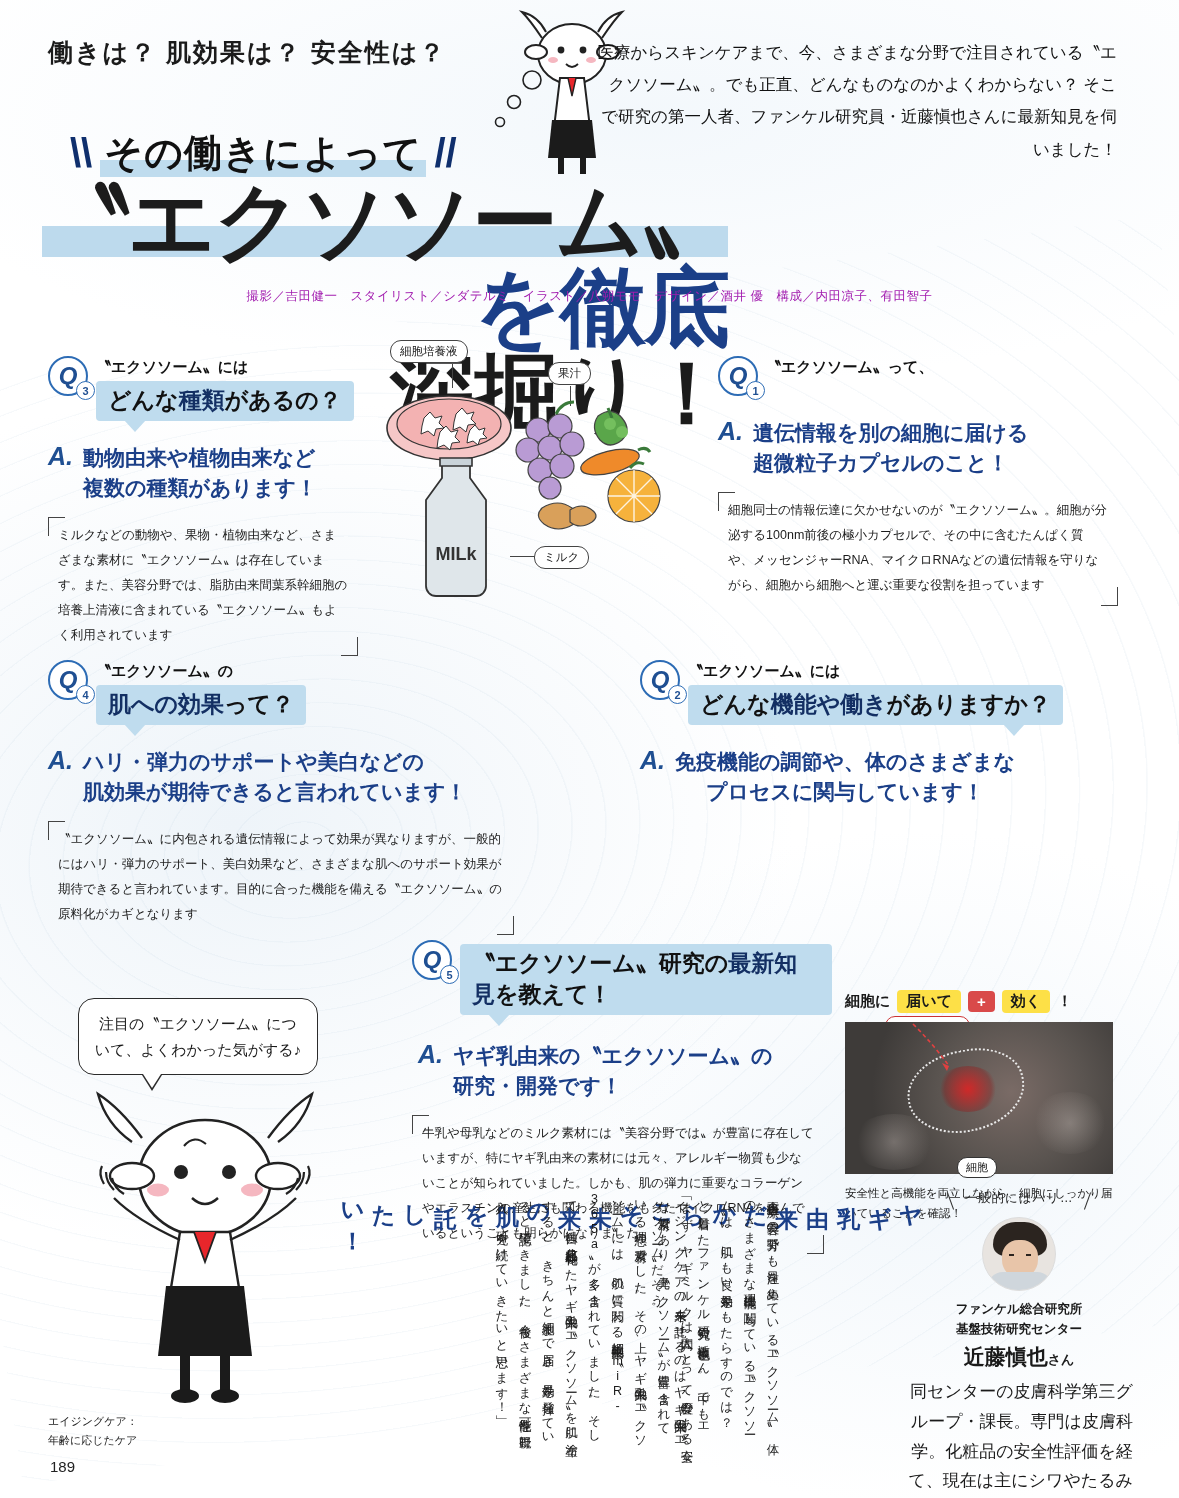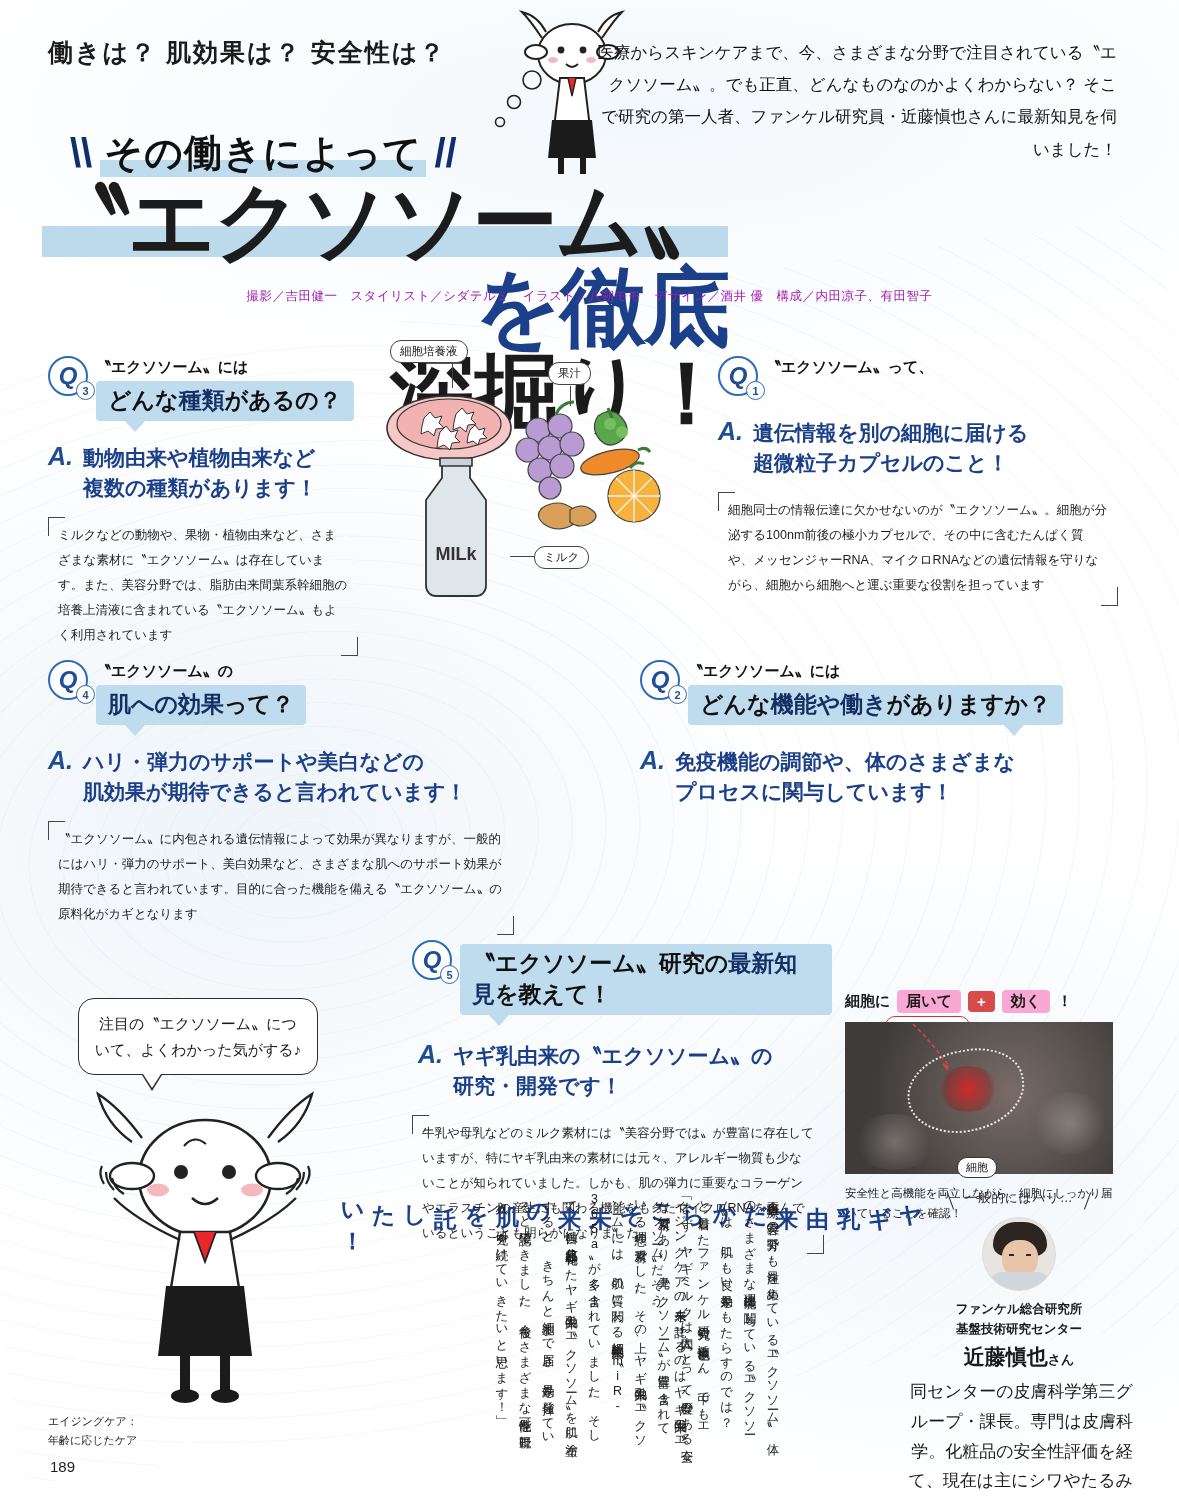--- a/index.html
+++ b/index.html
@@ -131,21 +131,21 @@
   .illus { position:absolute; left:370px; top:340px; width:330px; height:270px; }
   .tagbox {
     position:absolute; font-size:11.5px; border:1px solid #444; border-radius:11px;
     background:#fff; padding:3px 9px; white-space:nowrap;
   }
   .leader { position:absolute; background:#444; }
 
   
   .micro-wrap { position:absolute; left:845px; top:990px; width:268px; }
   .micro-top { display:flex; align-items:center; gap:7px; font-size:15px; font-weight:700; margin-bottom:9px; }
-  .chip { background:#f9a8d4; padding:2px 9px; border-radius:4px; font-weight:800; }
+  .chip { background:#fde047; padding:2px 9px; border-radius:4px; font-weight:800; }
   .chip.red { background:#d94a4a; color:#fff; }
   .micro-img {
     width:268px; height:152px; position:relative; overflow:hidden;
     background:
       radial-gradient(circle at 62% 46%, #7a6b66 0%, #5a5450 40%, #3e3b39 75%),
       #3a3836;
   }
   .micro-img .cell-outline {
     position:absolute; left:62px; top:28px; width:118px; height:82px;
     border:2px dotted #e9e9e9; border-radius:50% 44% 52% 48%;
@@ -401,21 +401,21 @@
     </div>
     <div class="q-lines">
       <div class="q-l1">〝エクソソーム〟には</div>
       <div class="q-l2 tail-right">
         <span>どんな</span><span class="em">機能や働き</span><span>がありますか？</span>
       </div>
     </div>
   </div>
   <div class="a-head">
     <div class="a-badge">A.</div>
-    <div class="a-text" style="white-space:pre-line;">免疫機能の調節や、体のさまざまな
+    <div class="a-text" style="white-space:pre-line;text-align:center;">免疫機能の調節や、体のさまざまな
 プロセスに関与しています！</div>
   </div>
 </div>
 
 <div class="qblock" style="left:412px; top:940px; width:420px;">
   <div class="q-head">
     <div class="q-badge">
       <span>Q</span>
       <span class="q-num">5</span>
     </div>

